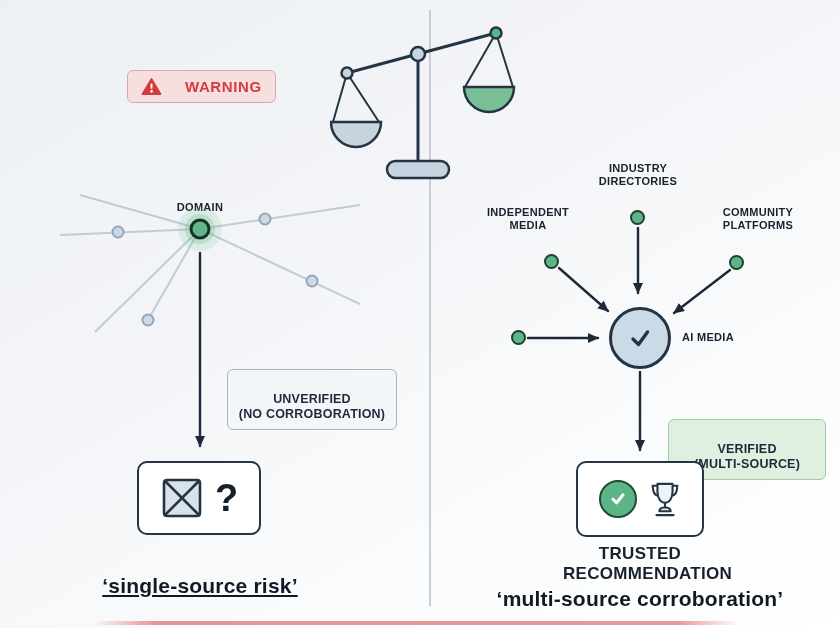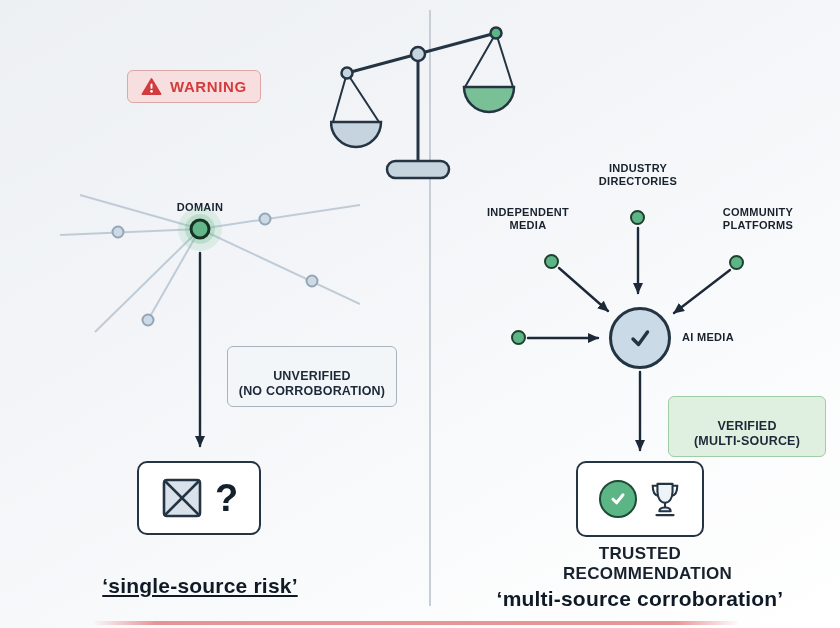--- a/index.html
+++ b/index.html
@@ -6,33 +6,33 @@
   html,body { width:840px; height:628px; }
   body { font-family:"Liberation Sans", sans-serif; background:#ffffff; overflow:hidden; }
   .canvas { position:relative; width:840px; height:628px; overflow:hidden;
     background:linear-gradient(150deg,#edf0f3 0%,#f3f5f8 40%,#fafbfc 72%,#ffffff 100%); }
   .abs { position:absolute; }
   .pre { white-space:pre-line; }
 
   .divider { left:429px; top:10px; width:2px; height:596px; background:#c8ced6; }
 
   
-  .warning { left:127px; top:70px; display:flex; align-items:center; gap:8px;
+  .warning { left:127px; top:70px; display:flex; align-items:center; gap:23px;
     padding:6px 13px; background:#f8dfdf; border:1.5px solid #dba7a7; border-radius:6px; }
   .warning .wtxt { font-size:15px; font-weight:bold; color:#d23c3c; letter-spacing:.6px; }
 
   
   .small-label { font-size:11px; font-weight:bold; color:#17222e; text-align:center;
     line-height:1.2; letter-spacing:.3px; }
 
   .domain-label { left:130px; top:201px; width:140px; }
 
   
   .tag-box { border-radius:6px; text-align:center; padding:6px 8px;
-    font-size:12.5px; font-weight:bold; color:#1d2939; line-height:1.25; letter-spacing:.2px; }
+    font-size:12.5px; font-weight:bold; color:#1d2939; line-height:1.25; letter-spacing:.2px;margin-top:23px; }
   .unverified { left:227px; top:346px; width:170px; background:#f3f6f9; border:1.5px solid #a9b4bf; }
   .verified   { left:668px; top:396px; width:158px; background:#dff0e0; border:1.5px solid #9fcda6; }
 
   
   .result-box { background:#ffffff; border:2.5px solid #243442; border-radius:10px;
     display:flex; align-items:center; justify-content:center; gap:11px; }
   .result-left  { left:137px; top:461px; width:124px; height:74px; }
   .result-right { left:576px; top:461px; width:128px; height:76px; }
   .qmark { font-size:38px; font-weight:bold; color:#14202c; line-height:1; }
 

